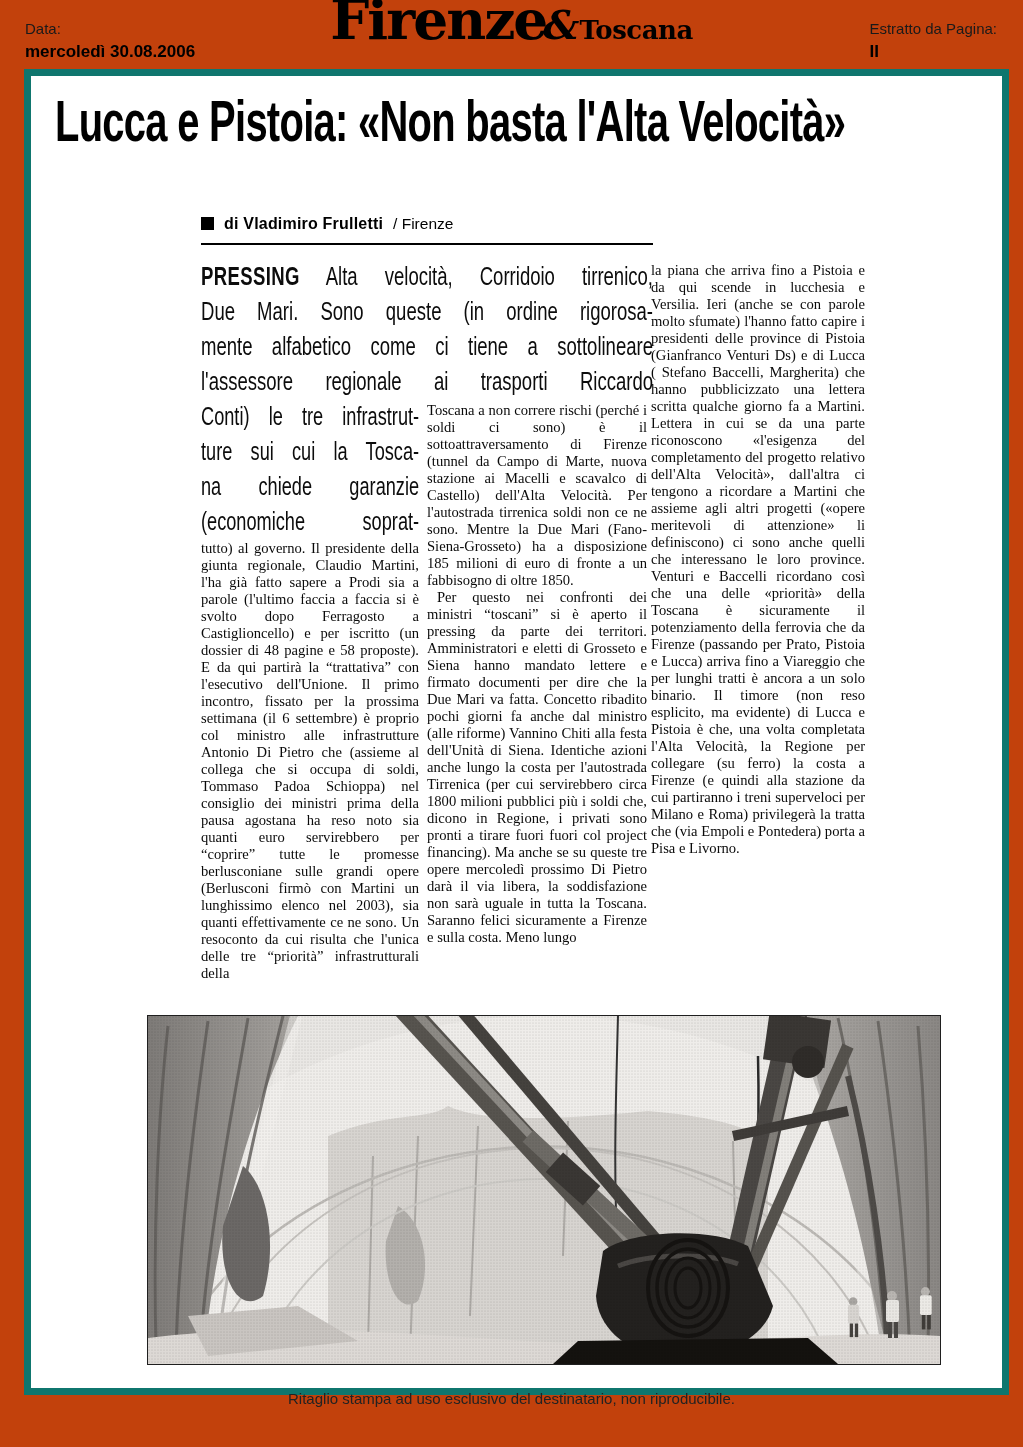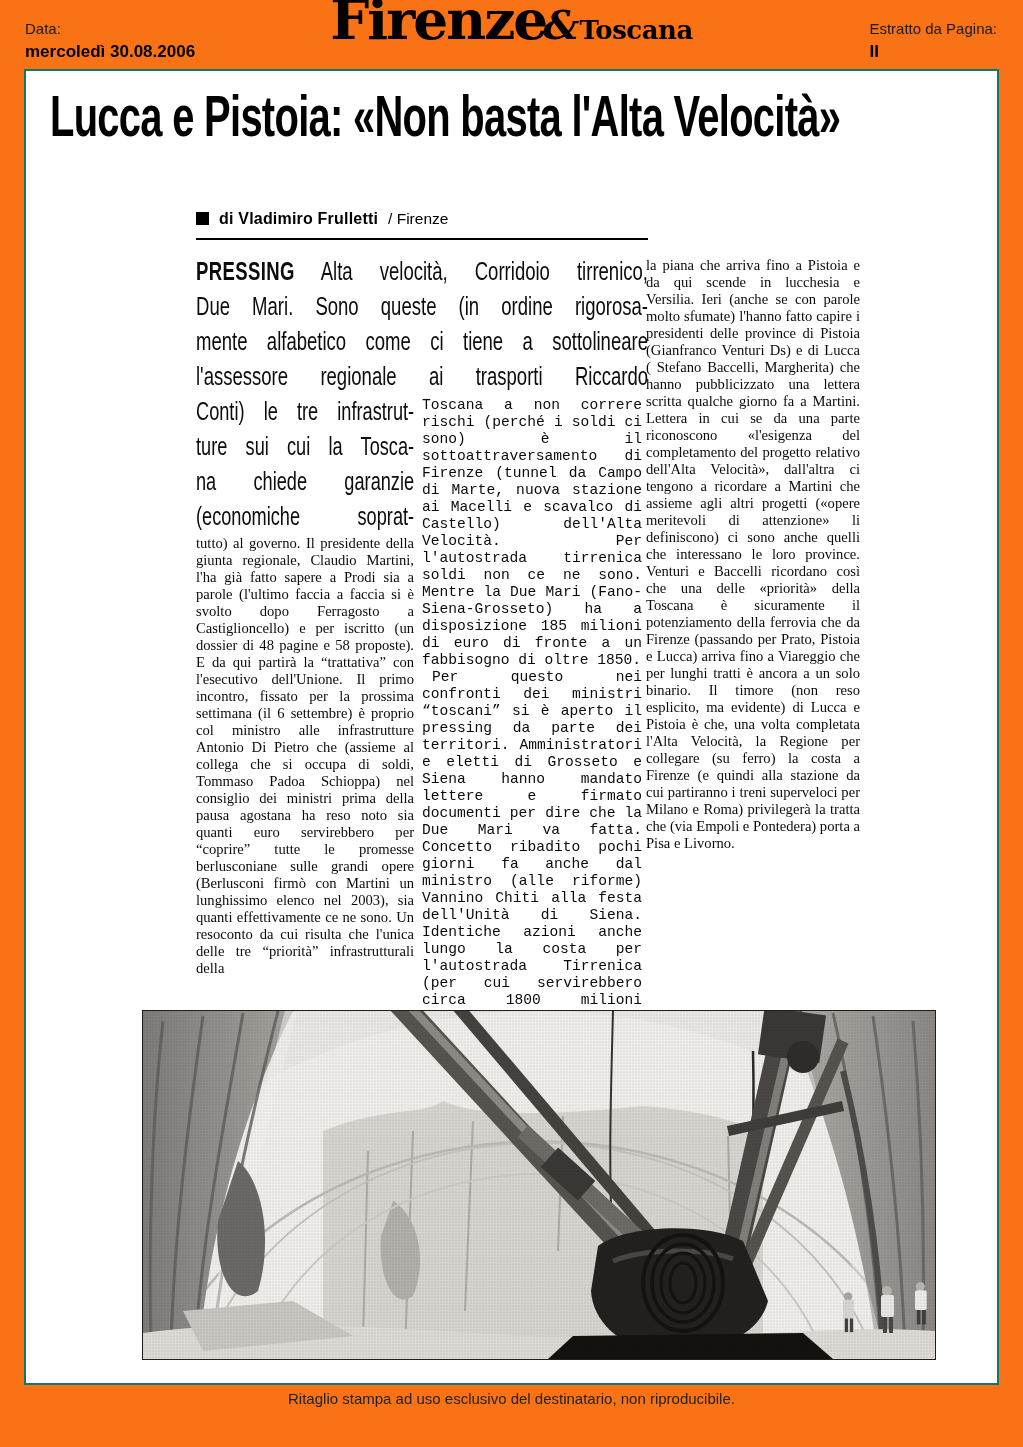--- a/index.html
+++ b/index.html
@@ -1,35 +1,35 @@
 <!DOCTYPE html>
 <html lang="it"><head>
 <meta charset="utf-8">
 <style>
   html,body{margin:0;padding:0;background:#9a9a9a;}
-  .page{position:relative;width:1023px;height:1447px;background:#f97316;margin:0 auto;
+  .page{position:relative;width:1023px;height:1447px;background:#c2410c;margin:0 auto;
         font-family:"Liberation Sans","DejaVu Sans",sans-serif;color:#000;overflow:hidden;}
 
   
   .top-left{position:absolute;left:25px;top:20px;}
   .top-right{position:absolute;right:26px;top:20px;text-align:left;}
   .small-label{font-size:15px;color:#1a1a1a;}
   .bold-value{font-size:17px;font-weight:bold;margin-top:5px;}
 
   .masthead{position:absolute;left:50%;top:2px;transform:translateX(-50%);text-align:center;
             font-family:"DejaVu Serif","Liberation Serif",serif;white-space:nowrap;}
   .masthead-top{font-size:21px;font-weight:bold;letter-spacing:.5px;}
   .masthead-main{line-height:42px;margin-top:-3px;}
   .mh-firenze{font-size:55px;font-weight:bold;letter-spacing:-2px;}
   .mh-amp{font-size:40px;font-style:italic;font-weight:bold;margin-left:-3px;}
   .mh-toscana{font-size:26px;font-weight:bold;letter-spacing:-.5px;}
 
   
   .article-box{position:absolute;left:24px;top:69px;width:971px;height:1312px;
-               border:2px solid #0f766e;background:#fff;}
+               border:7px solid #0f766e;background:#fff;}
 
   .headline{position:absolute;left:24px;top:12px;margin:0;width:1430px;white-space:nowrap;
             font-size:57px;font-weight:bold;letter-spacing:-1px;
             transform:scaleX(.70);transform-origin:0 50%;}
   .subheadline{position:absolute;left:26px;top:72px;margin:0;white-space:nowrap;
                font-family:"Liberation Serif","DejaVu Serif",serif;
                font-size:22px;font-weight:normal;letter-spacing:.2px;}
 
   .byline{position:absolute;left:170px;top:139px;font-size:16px;}
   .byline-square{display:inline-block;width:13px;height:13px;background:#000;
@@ -44,21 +44,21 @@
   .lead-narrow{left:170px;top:323px;width:300px;transform:scaleX(.727);}
   .lead-line{text-align:justify;text-align-last:justify;}
   .lead-label{font-weight:bold;letter-spacing:.5px;}
 
   
   .col{position:absolute;font-family:"Liberation Serif","DejaVu Serif",serif;
        font-size:14.6px;line-height:17px;text-align:justify;color:#0a0a0a;}
   .col p{margin:0;}
   .col p + p{text-indent:10px;}
   .col1{left:170px;top:464px;width:218px;}
-  .col2{left:396px;top:326px;width:220px;font-family:Liberation Mono, monospace;}
+  .col2{left:396px;top:326px;width:220px;}
   .col3{left:620px;top:186px;width:214px;}
 
   
   .photo{position:absolute;left:116px;top:939px;width:792px;height:348px;margin:0;
          border:1px solid #1f1f1f;overflow:hidden;background:#e9e7e4;}
   .caption-row{position:absolute;left:116px;top:1297px;width:794px;text-align:right;font-size:13px;}
   .caption{font-weight:bold;font-style:italic;letter-spacing:.2px;}
   .credit{font-weight:bold;margin-left:18px;font-size:12.5px;}
 
   

